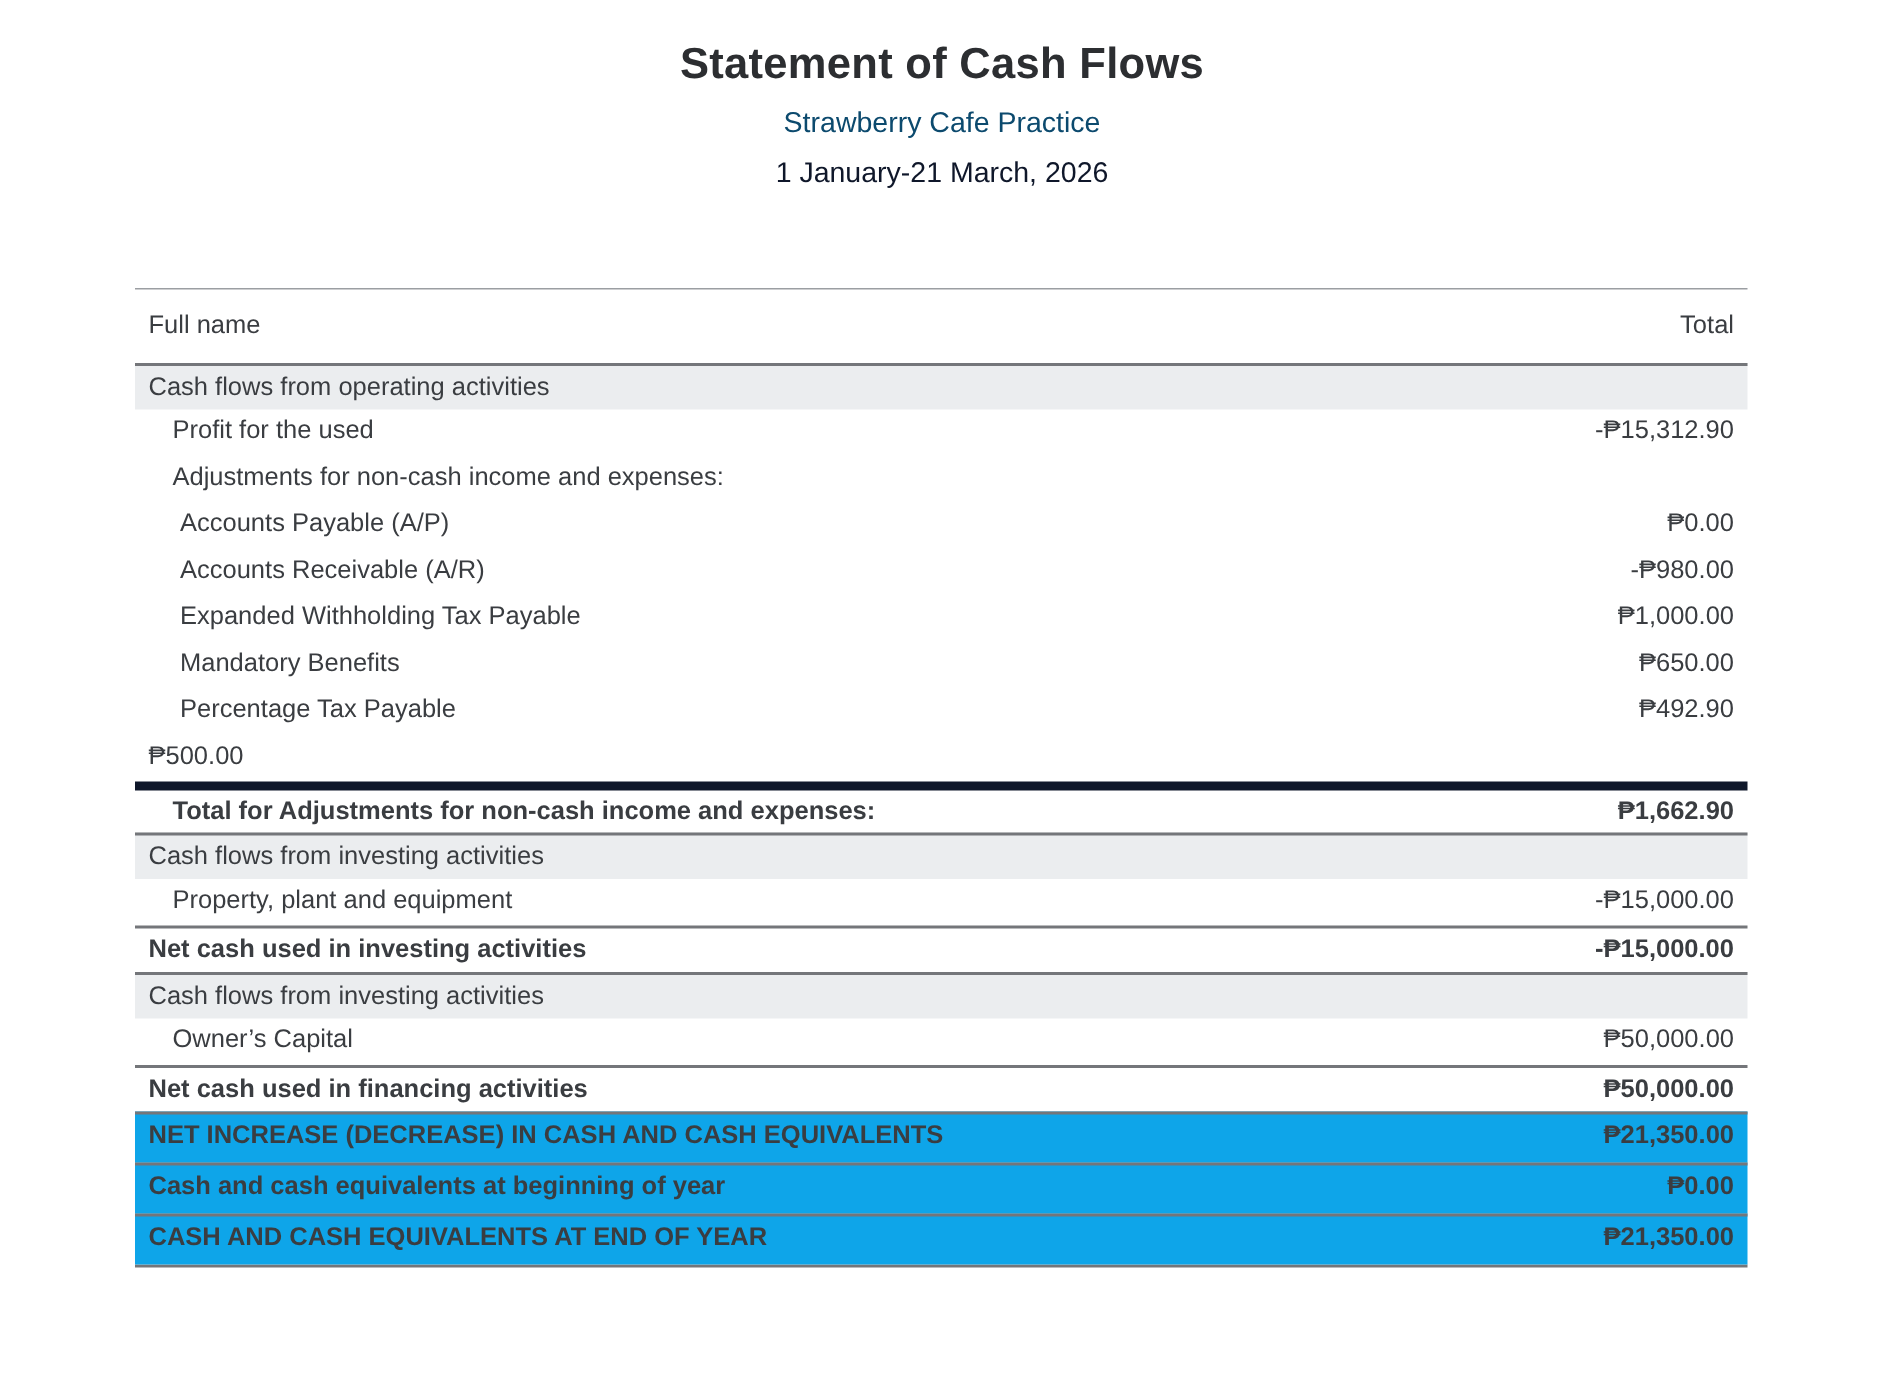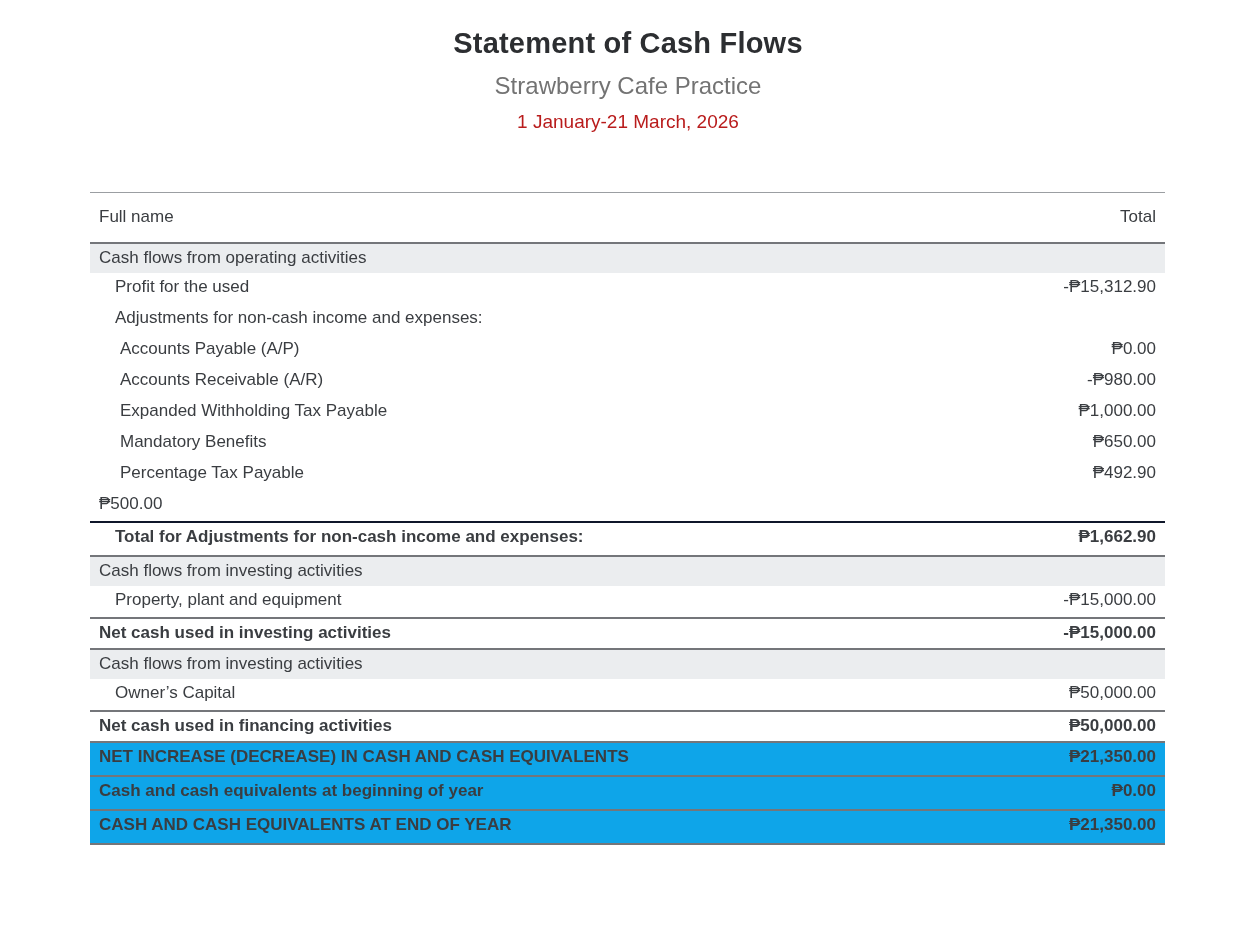--- a/index.html
+++ b/index.html
@@ -17,27 +17,27 @@
     padding-top: 27px;
   }
   .report-title {
     font-size: 29px;
     font-weight: bold;
     color: #2c2e31;
     letter-spacing: 0.2px;
   }
   .company-name {
     margin-top: 12px;
-    font-size: 24px;
-    color: #737373;
+    font-size: 19px;
+    color: #0c4a6e;
   }
   .report-period {
     margin-top: 11px;
     font-size: 19px;
-    color: #b91c1c;
+    color: #0f172a;
   }
   .cash-flow-table {
     position: absolute;
     left: 90px;
     top: 192px;
     width: 1075px;
     border-top: 1.5px solid #9b9ea2;
     border-bottom: 2px solid #74767a;
     font-size: 17px;
   }
@@ -54,21 +54,21 @@
     padding-top: 2px;
   }
   .trow .cell-label { text-align: left; white-space: nowrap; }
   .trow .cell-value { text-align: right; white-space: nowrap; }
   .row-section {
     background: #ebedef;
     border-top: 2px solid #74767a;
   }
   .row-subtotal {
     font-weight: bold;
-    border-top: 2px solid #0f172a;
+    border-top: 6px solid #0f172a;
     min-height: 34px;
   }
   .row-total {
     font-weight: bold;
     border-top: 2px solid #74767a;
   }
   .row-grand {
     font-weight: bold;
     background: #0ea5e9;
     border-top: 2px solid #74767a;

